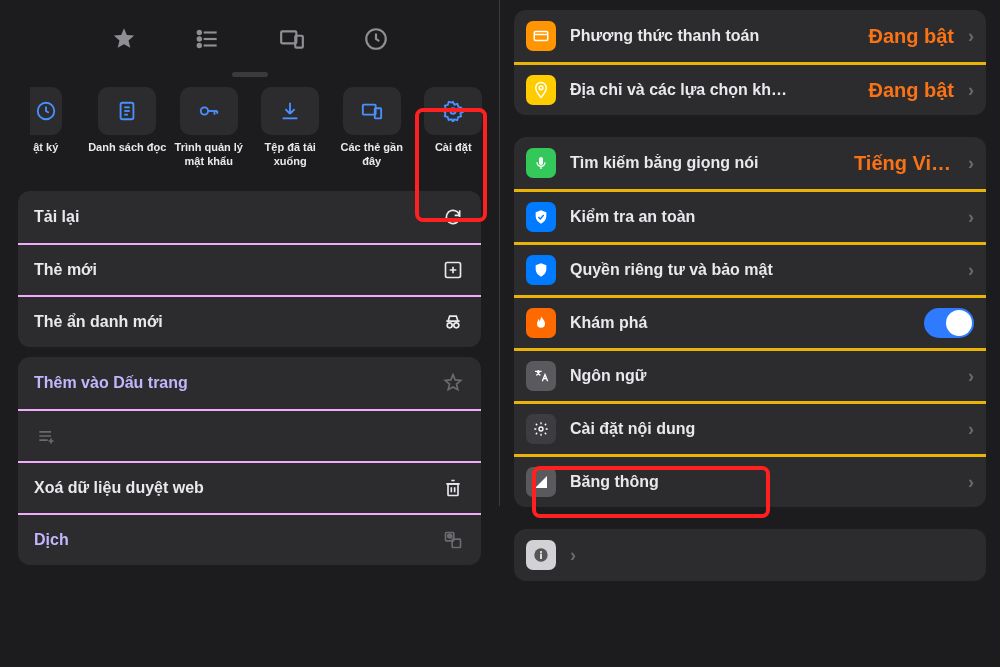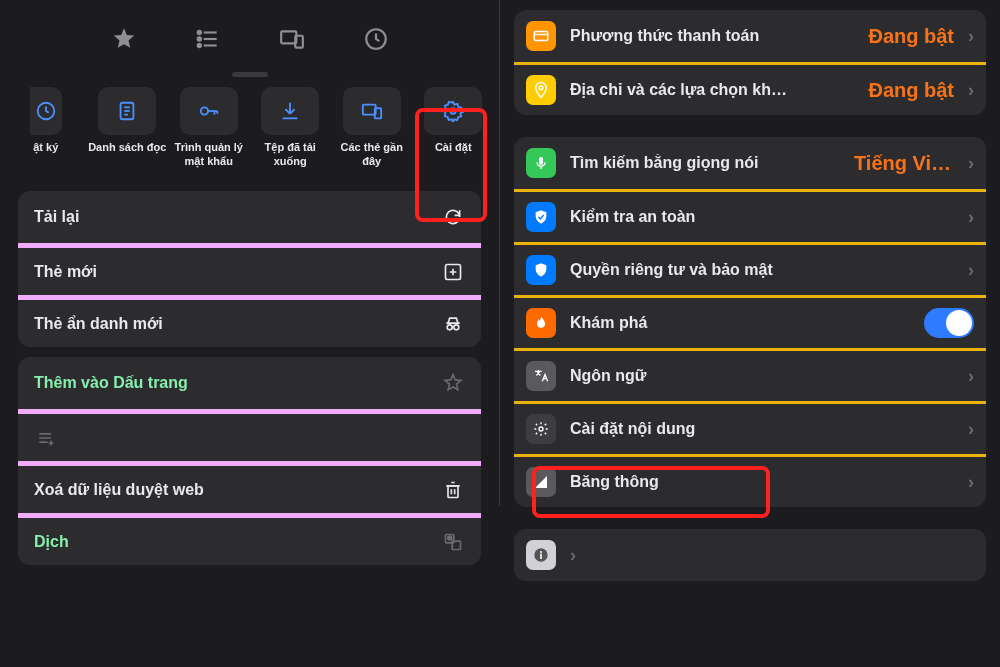--- a/index.html
+++ b/index.html
@@ -80,23 +80,23 @@
     margin: 10px 18px;
     overflow: hidden;
   }
   .row {
     display: flex;
     align-items: center;
     padding: 13px 16px;
     min-height: 52px;
     gap: 12px;
   }
-  .row + .row { border-top: 5px solid #f0abfc; gap: 20px; }
+  .row + .row { border-top: 2px solid #f0abfc; gap: 20px; }
   .row-label { flex: 1; font-size: 16px; }
-  .row.disabled .row-label { color: #86efac; }
+  .row.disabled .row-label { color: #c4b5fd; }
   .row.disabled .row-icon { color: #6a6a6f; }
   .row-icon { width: 24px; display:flex; justify-content:center; color: #e8e8ed; }
   
   
   .settings-list { padding: 10px 0 0; }
   .setting-group {
     background: #2c2c2e;
     border-radius: 12px;
     margin: 0 14px 22px;
     overflow: hidden;

